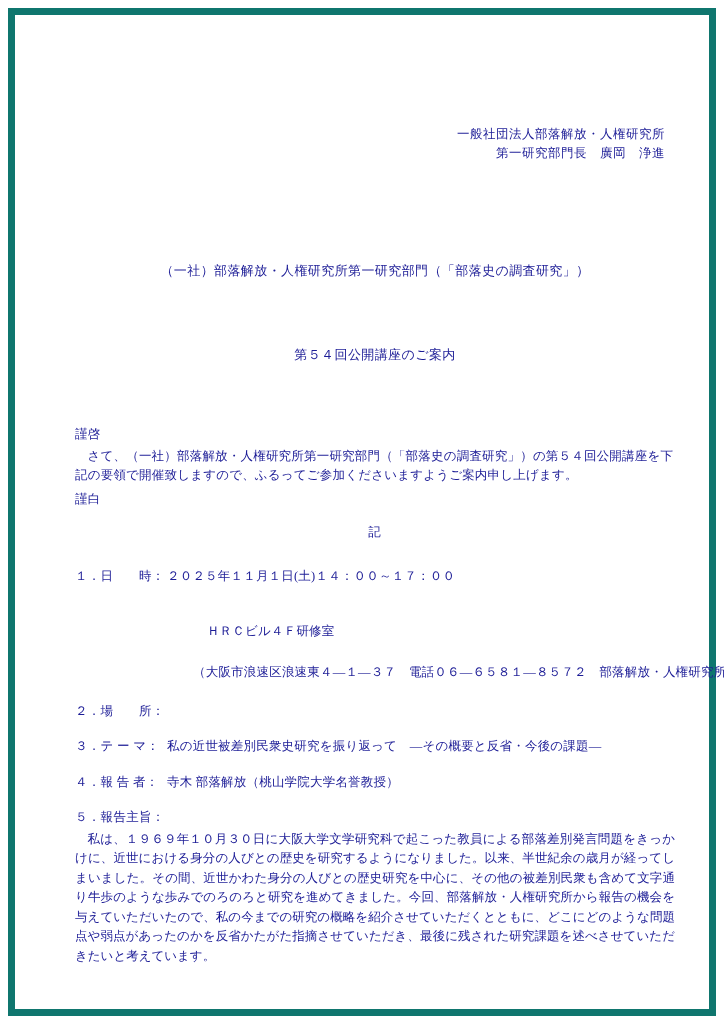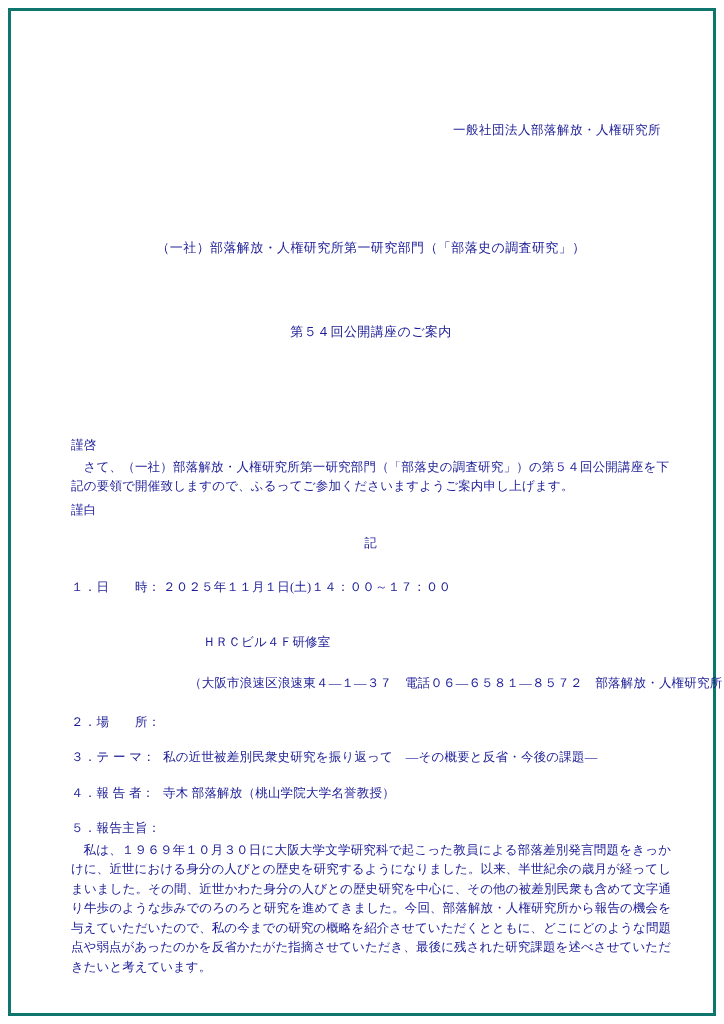--- a/index.html
+++ b/index.html
@@ -18,21 +18,21 @@
     background: #ffffff;
     box-sizing: border-box;
     overflow: hidden;
   }
   .sheet {
     position: absolute;
     left: 8px;
     top: 8px;
     width: 708px;
     height: 1008px;
-    border: 3px solid #0f766e;
+    border: 7px solid #0f766e;
     box-sizing: border-box;
     background: #ffffff;
   }
   .content {
     position: absolute;
     left: 60px;
     top: 110px;
     width: 600px;
     color: #1c1c96;
   }
@@ -52,21 +52,20 @@
     margin-top: 38px;
     text-align: center;
     font-size: 13px;
     line-height: 28px;
     letter-spacing: 0.4px;
     white-space: pre;
   }
 
   
   .greet {
-    margin-top: 34px;
     font-size: 12.5px;
     line-height: 19.5px;
     letter-spacing: 0.2px;
   }
   .greet .lbl { display: block; }
   .greet p {
     margin: 0;
     text-indent: 1em;
   }
   .greet p.p2 { margin-top: 2px; }
@@ -122,20 +121,21 @@
 </style>
 </head>
 <body>
 
 <div class="page">
   <div class="sheet">
     <div class="content">
 
       <div class="hdr">
         <div>一般社団法人部落解放・人権研究所</div>
+        <div>第一研究部門長　廣岡　浄進</div>
       </div>
 
       <div class="title">
         <div>（一社）部落解放・人権研究所第一研究部門（「部落史の調査研究」）</div>
         <div>第５４回公開講座のご案内</div>
       </div>
 
       <div class="greet">
         <span class="lbl">謹啓</span>
         <p class="p2">さて、（一社）部落解放・人権研究所第一研究部門（「部落史の調査研究」）の第５４回公開講座を下記の要領で開催致しますので、ふるってご参加くださいますようご案内申し上げます。</p>

